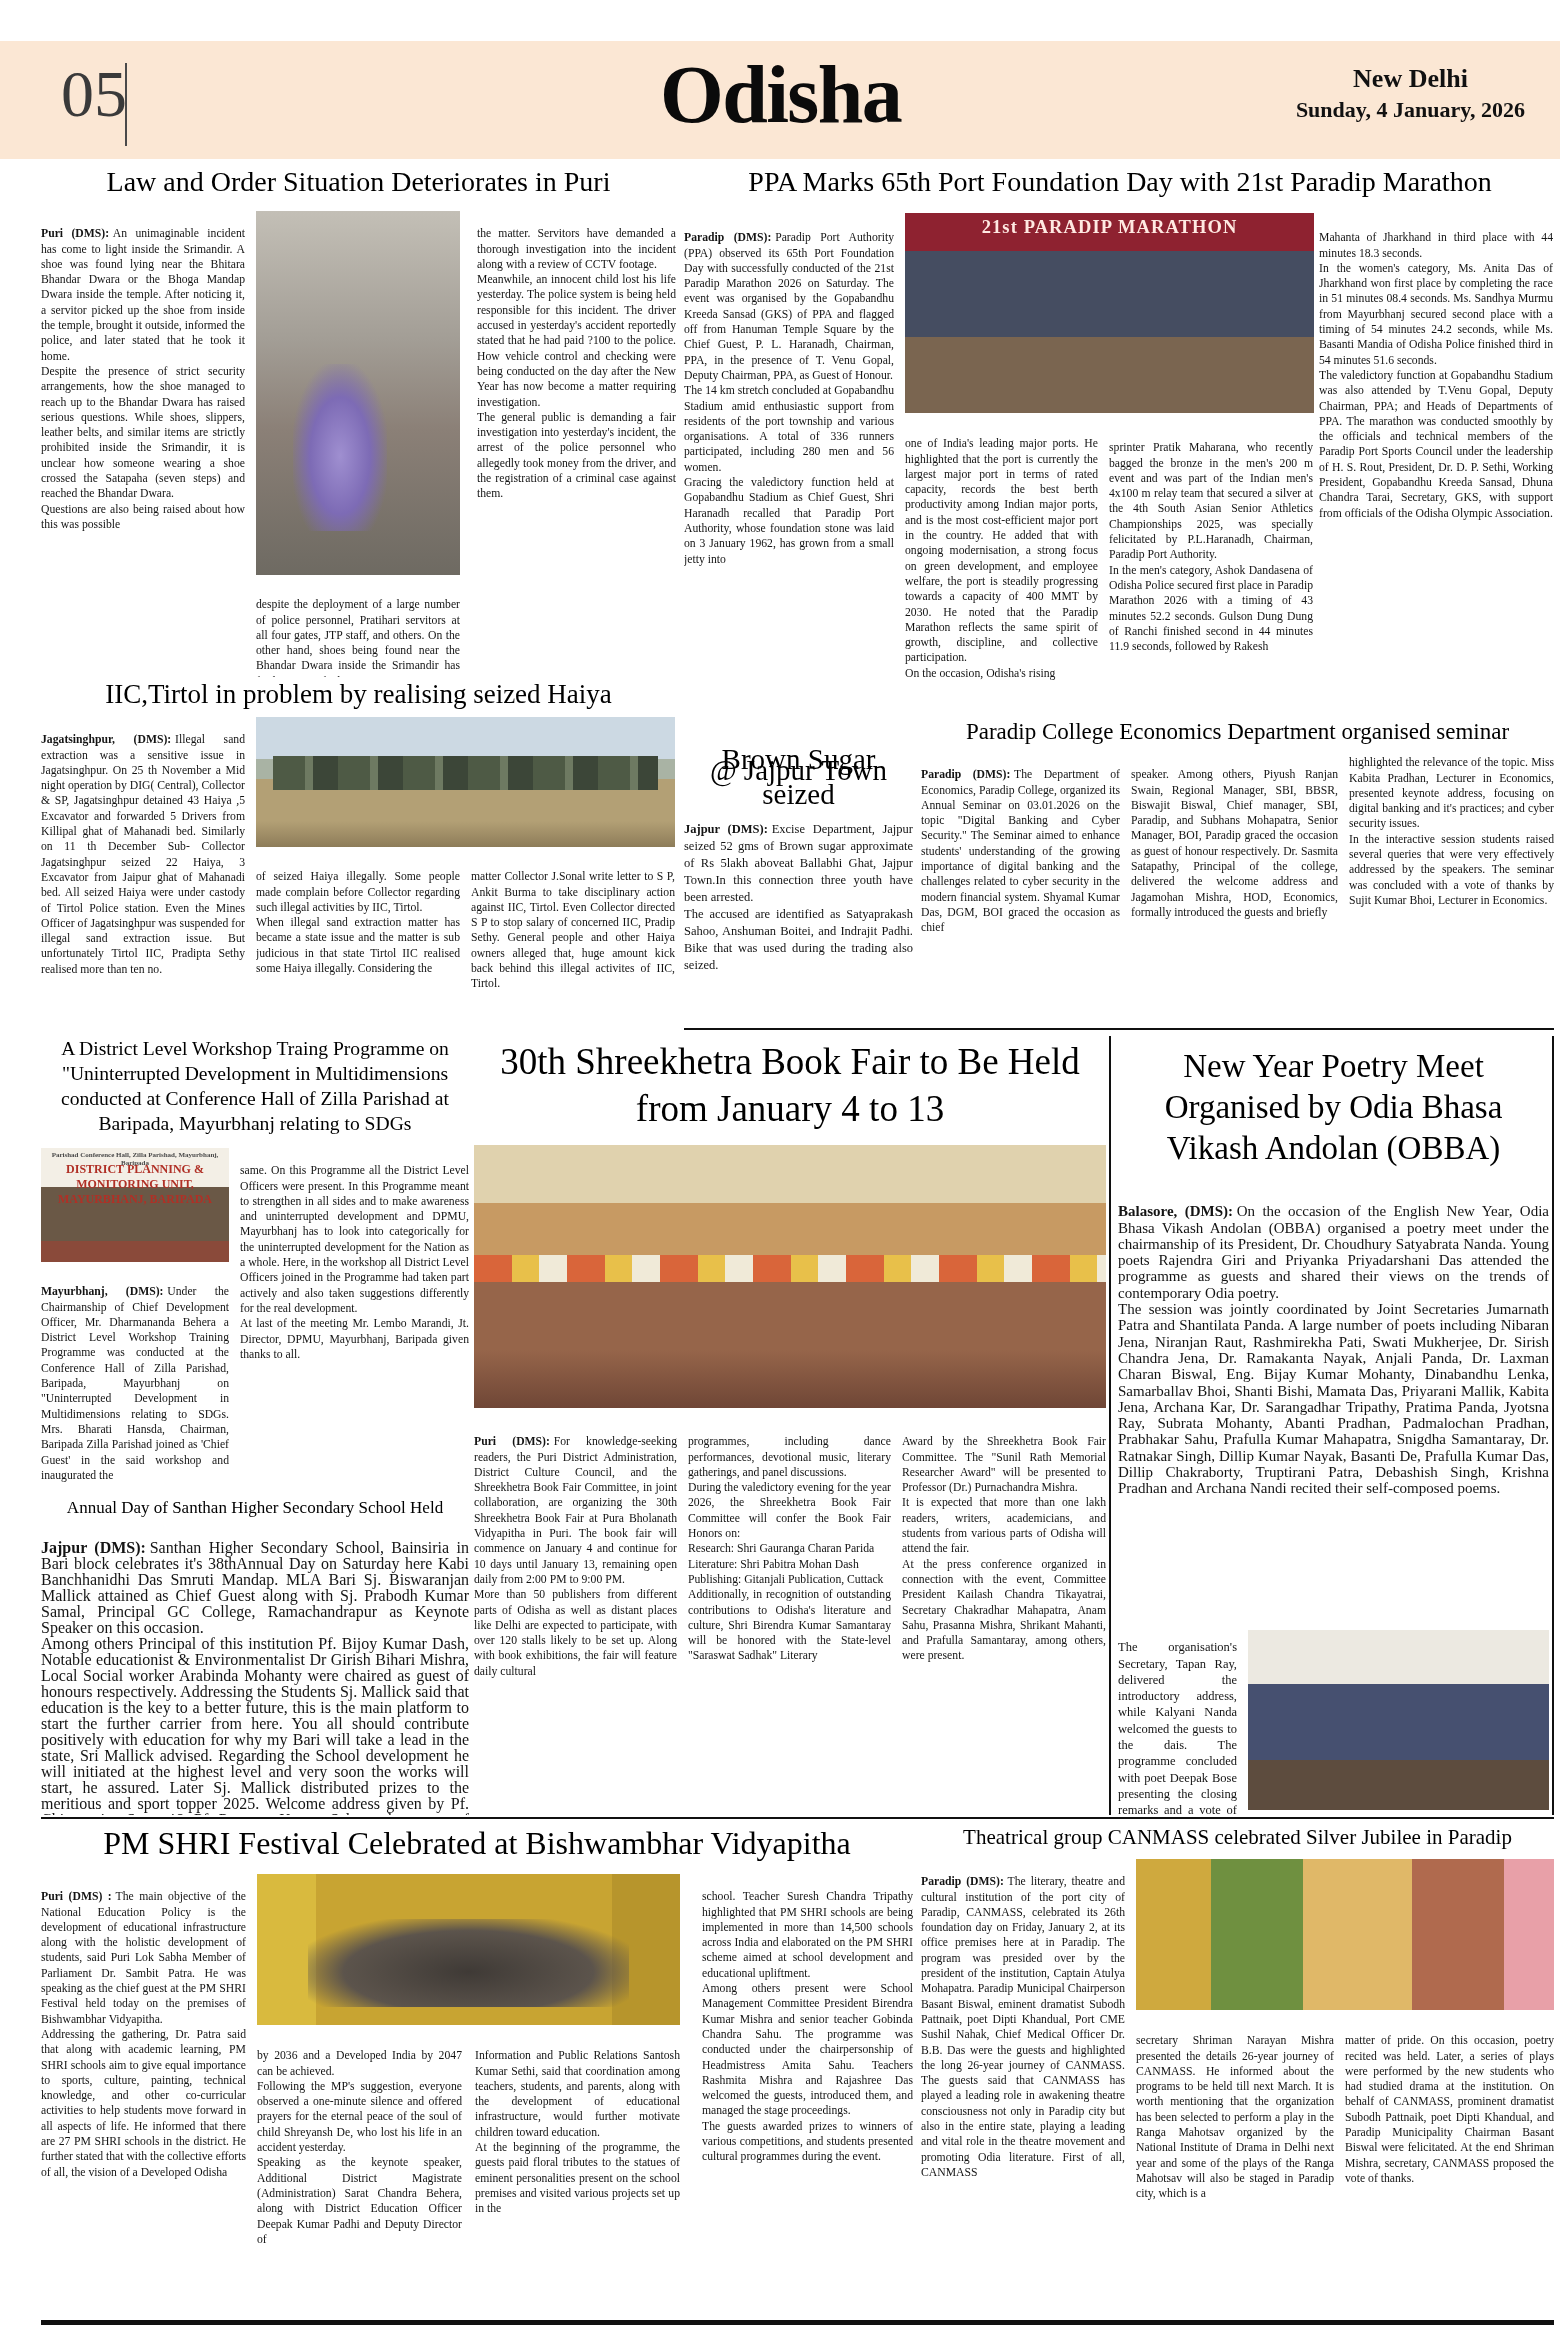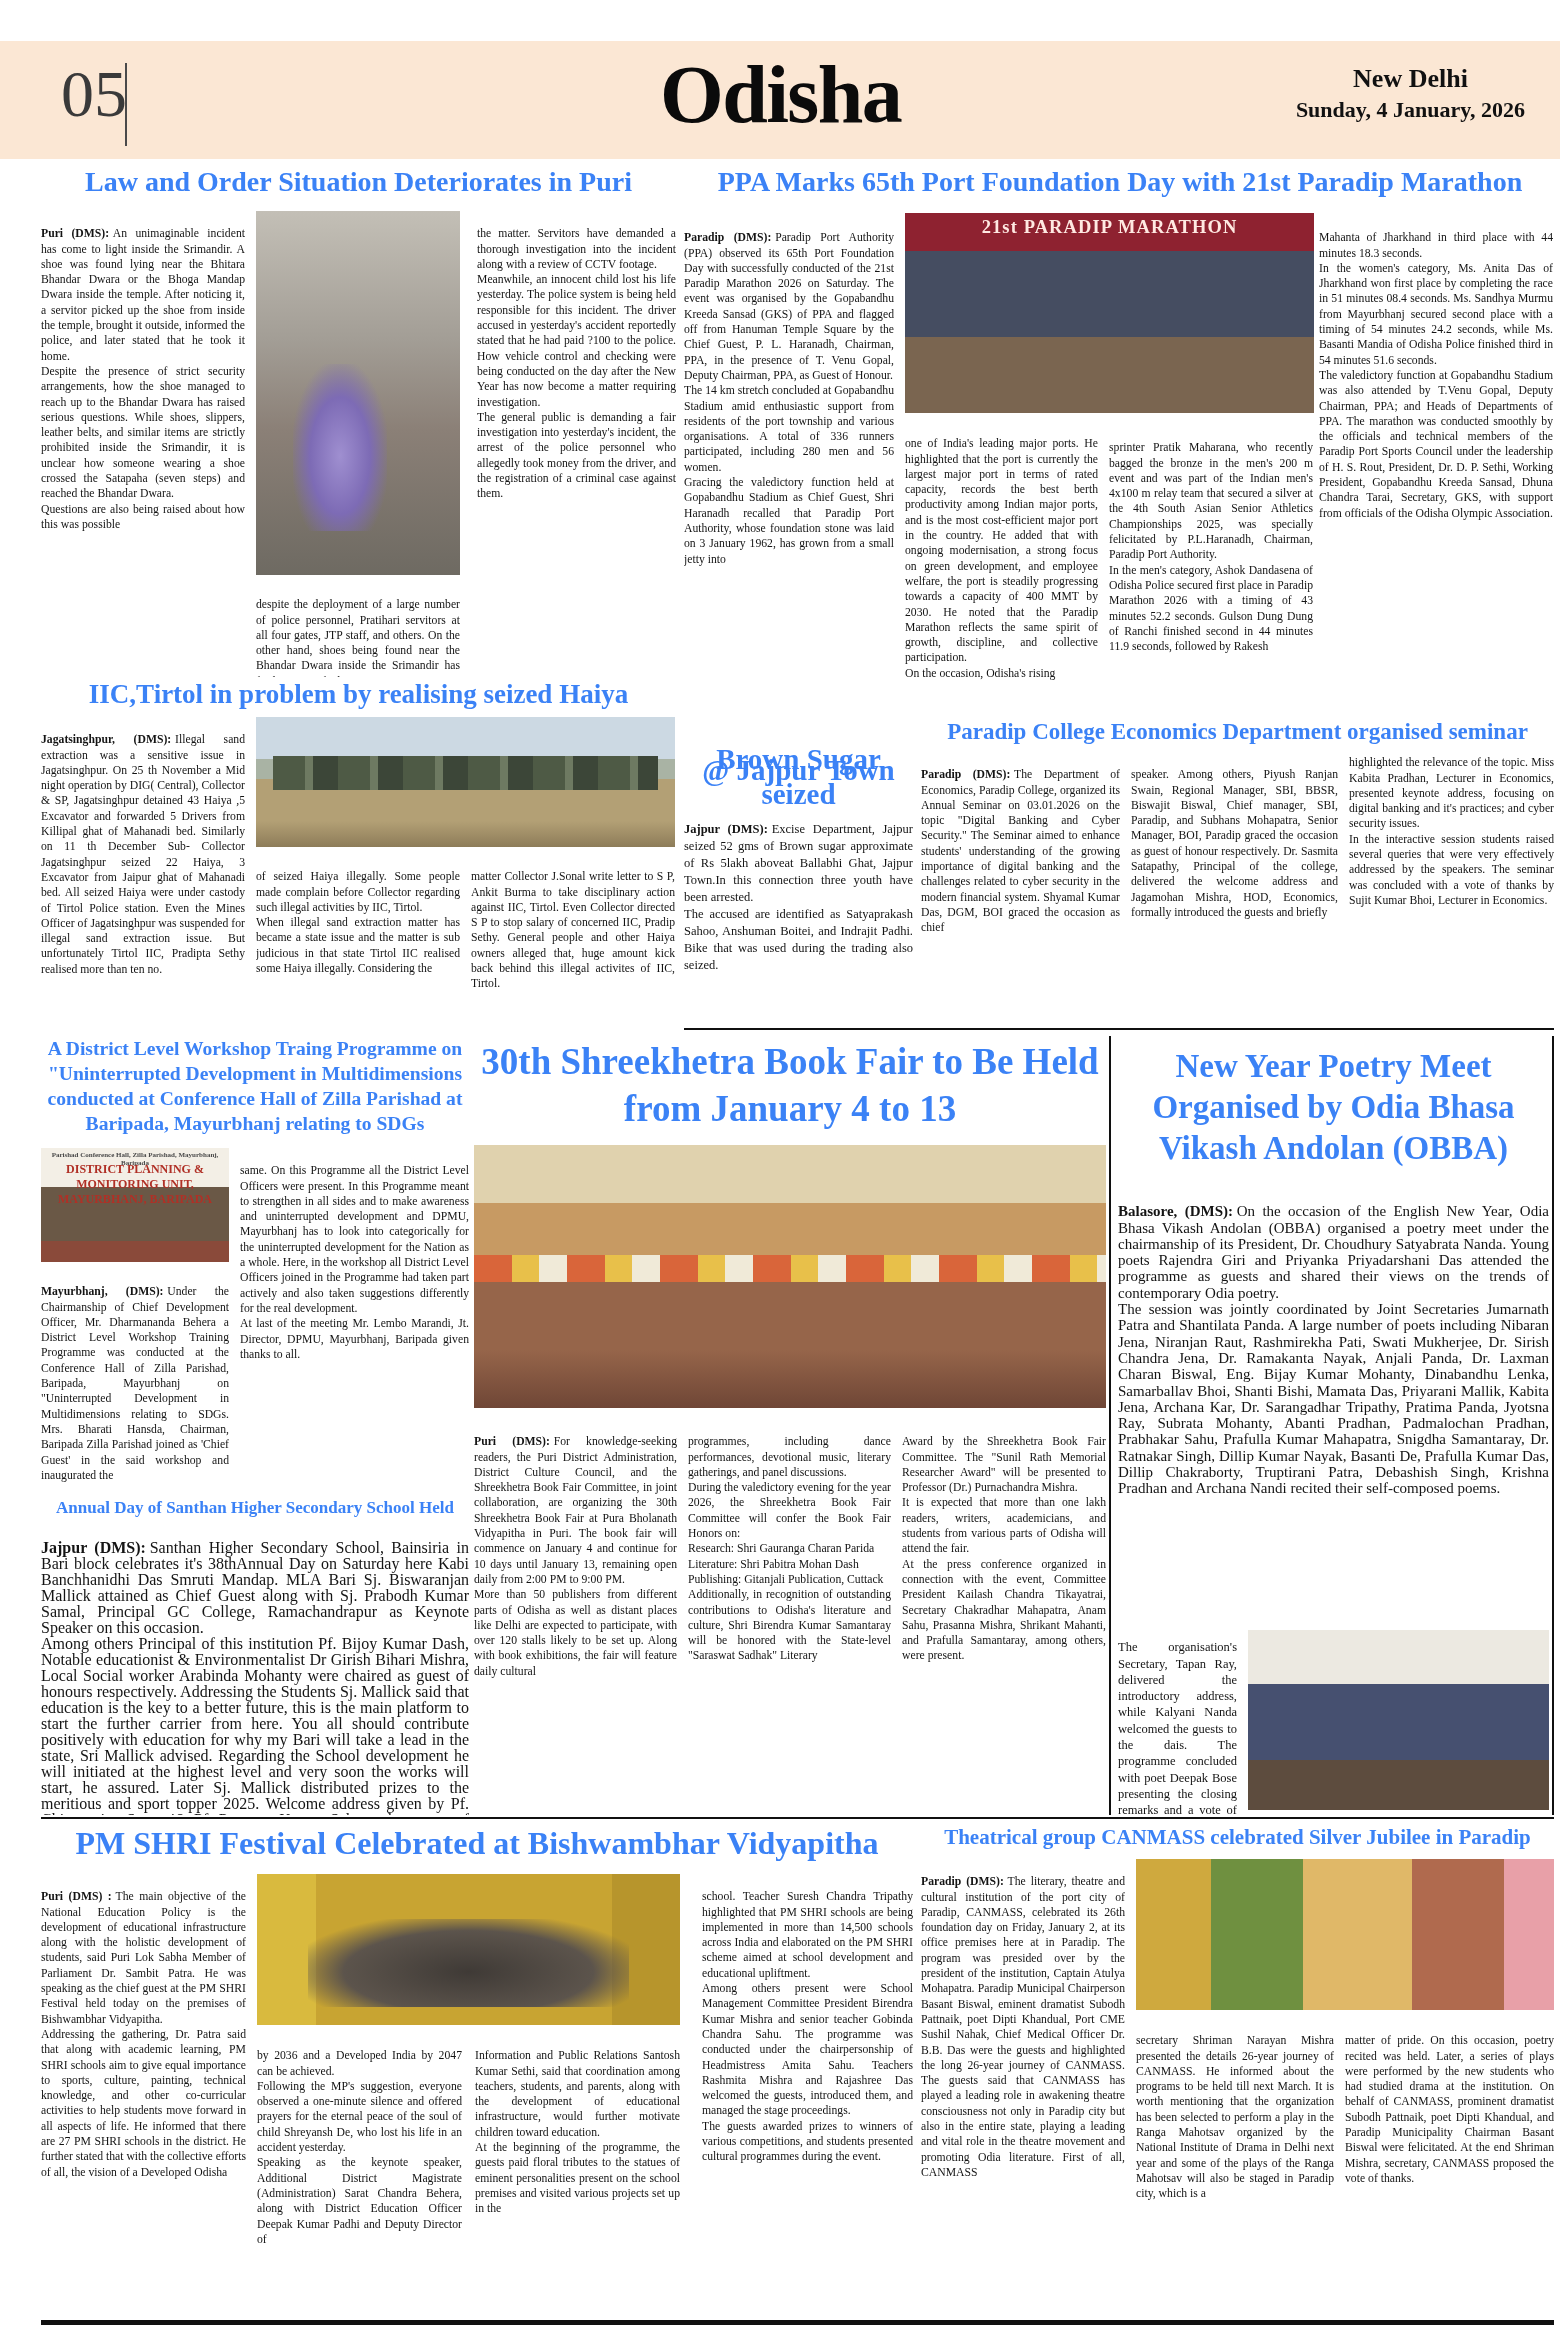--- a/index.html
+++ b/index.html
@@ -10,21 +10,21 @@
   .pgnum{position:absolute;left:61px;top:19.6px;font-size:66px;line-height:66px;font-weight:400;color:#3a3a3a;}
   .mast-div{position:absolute;left:125px;top:22px;width:1.6px;height:83px;background:#4a4a4a;}
   .paper{position:absolute;left:141px;top:24px;font-size:54px;line-height:60px;font-weight:bold;color:#14564c;}
   .edition{position:absolute;left:50%;transform:translateX(-50%);top:9.8px;font-size:82px;line-height:87px;
            font-weight:900;color:#0b0b0b;letter-spacing:-1.6px;}
   .mast-right{position:absolute;left:1280px;top:22px;width:261px;text-align:center;color:#111;}
   .mast-city{font-size:26px;font-weight:bold;line-height:32px;}
   .mast-date{font-size:22px;font-weight:bold;line-height:29px;}
   
   .art{position:absolute;overflow:hidden;}
-  .hl{position:absolute;left:0;right:0;text-align:center;font-weight:bold;color:#3b82f6;
+  .hl{position:absolute;left:0;right:0;text-align:center;font-weight:normal;color:#000000;
       font-family:"Liberation Serif",serif;}
   .col{position:absolute;overflow:hidden;}
   .bt{font-size:11.7px;line-height:15.3px;text-align:justify;white-space:pre-line;}
   .bt .dl{font-weight:bold;margin-right:3.8px;white-space:normal;}
   .photo{position:absolute;overflow:hidden;}
   .banner{position:absolute;left:0;right:0;text-align:center;font-weight:bold;}
   .rule{position:absolute;background:#101010;}
   
   .ph-street{background:linear-gradient(180deg,#c3bfb6 0%,#a39e96 35%,#8b8077 60%,#6e6a62 100%);}
   .ph-street:before{content:"";position:absolute;left:18%;top:42%;width:46%;height:46%;

